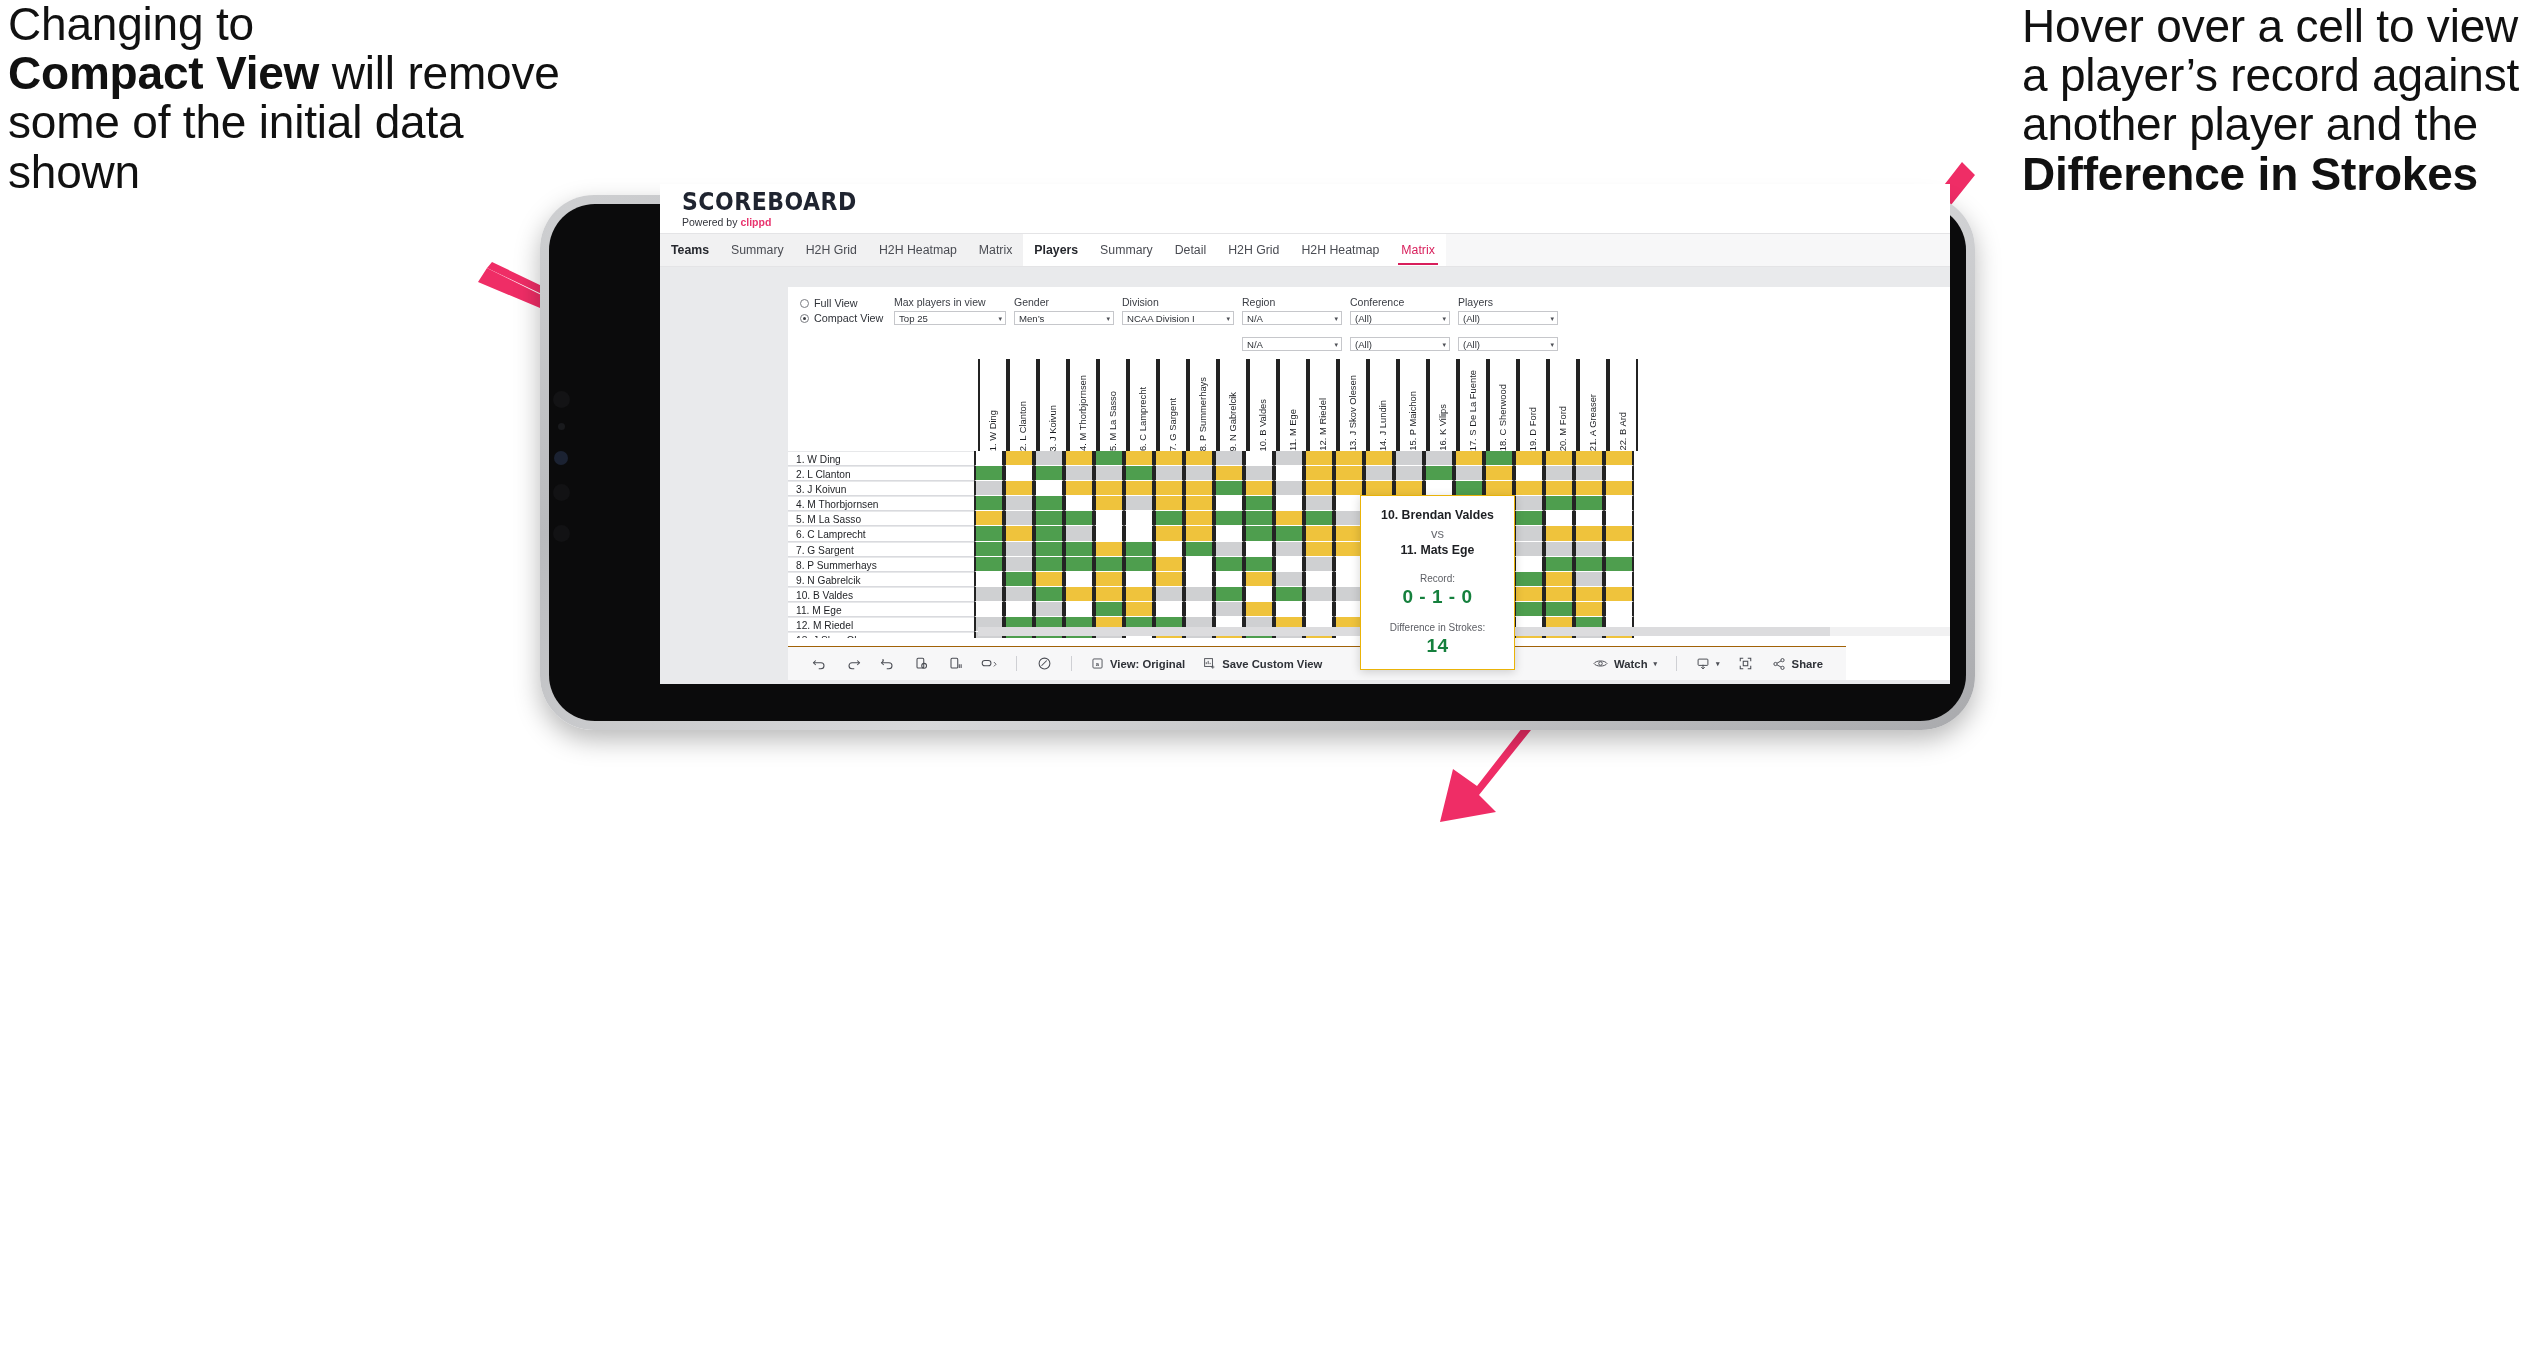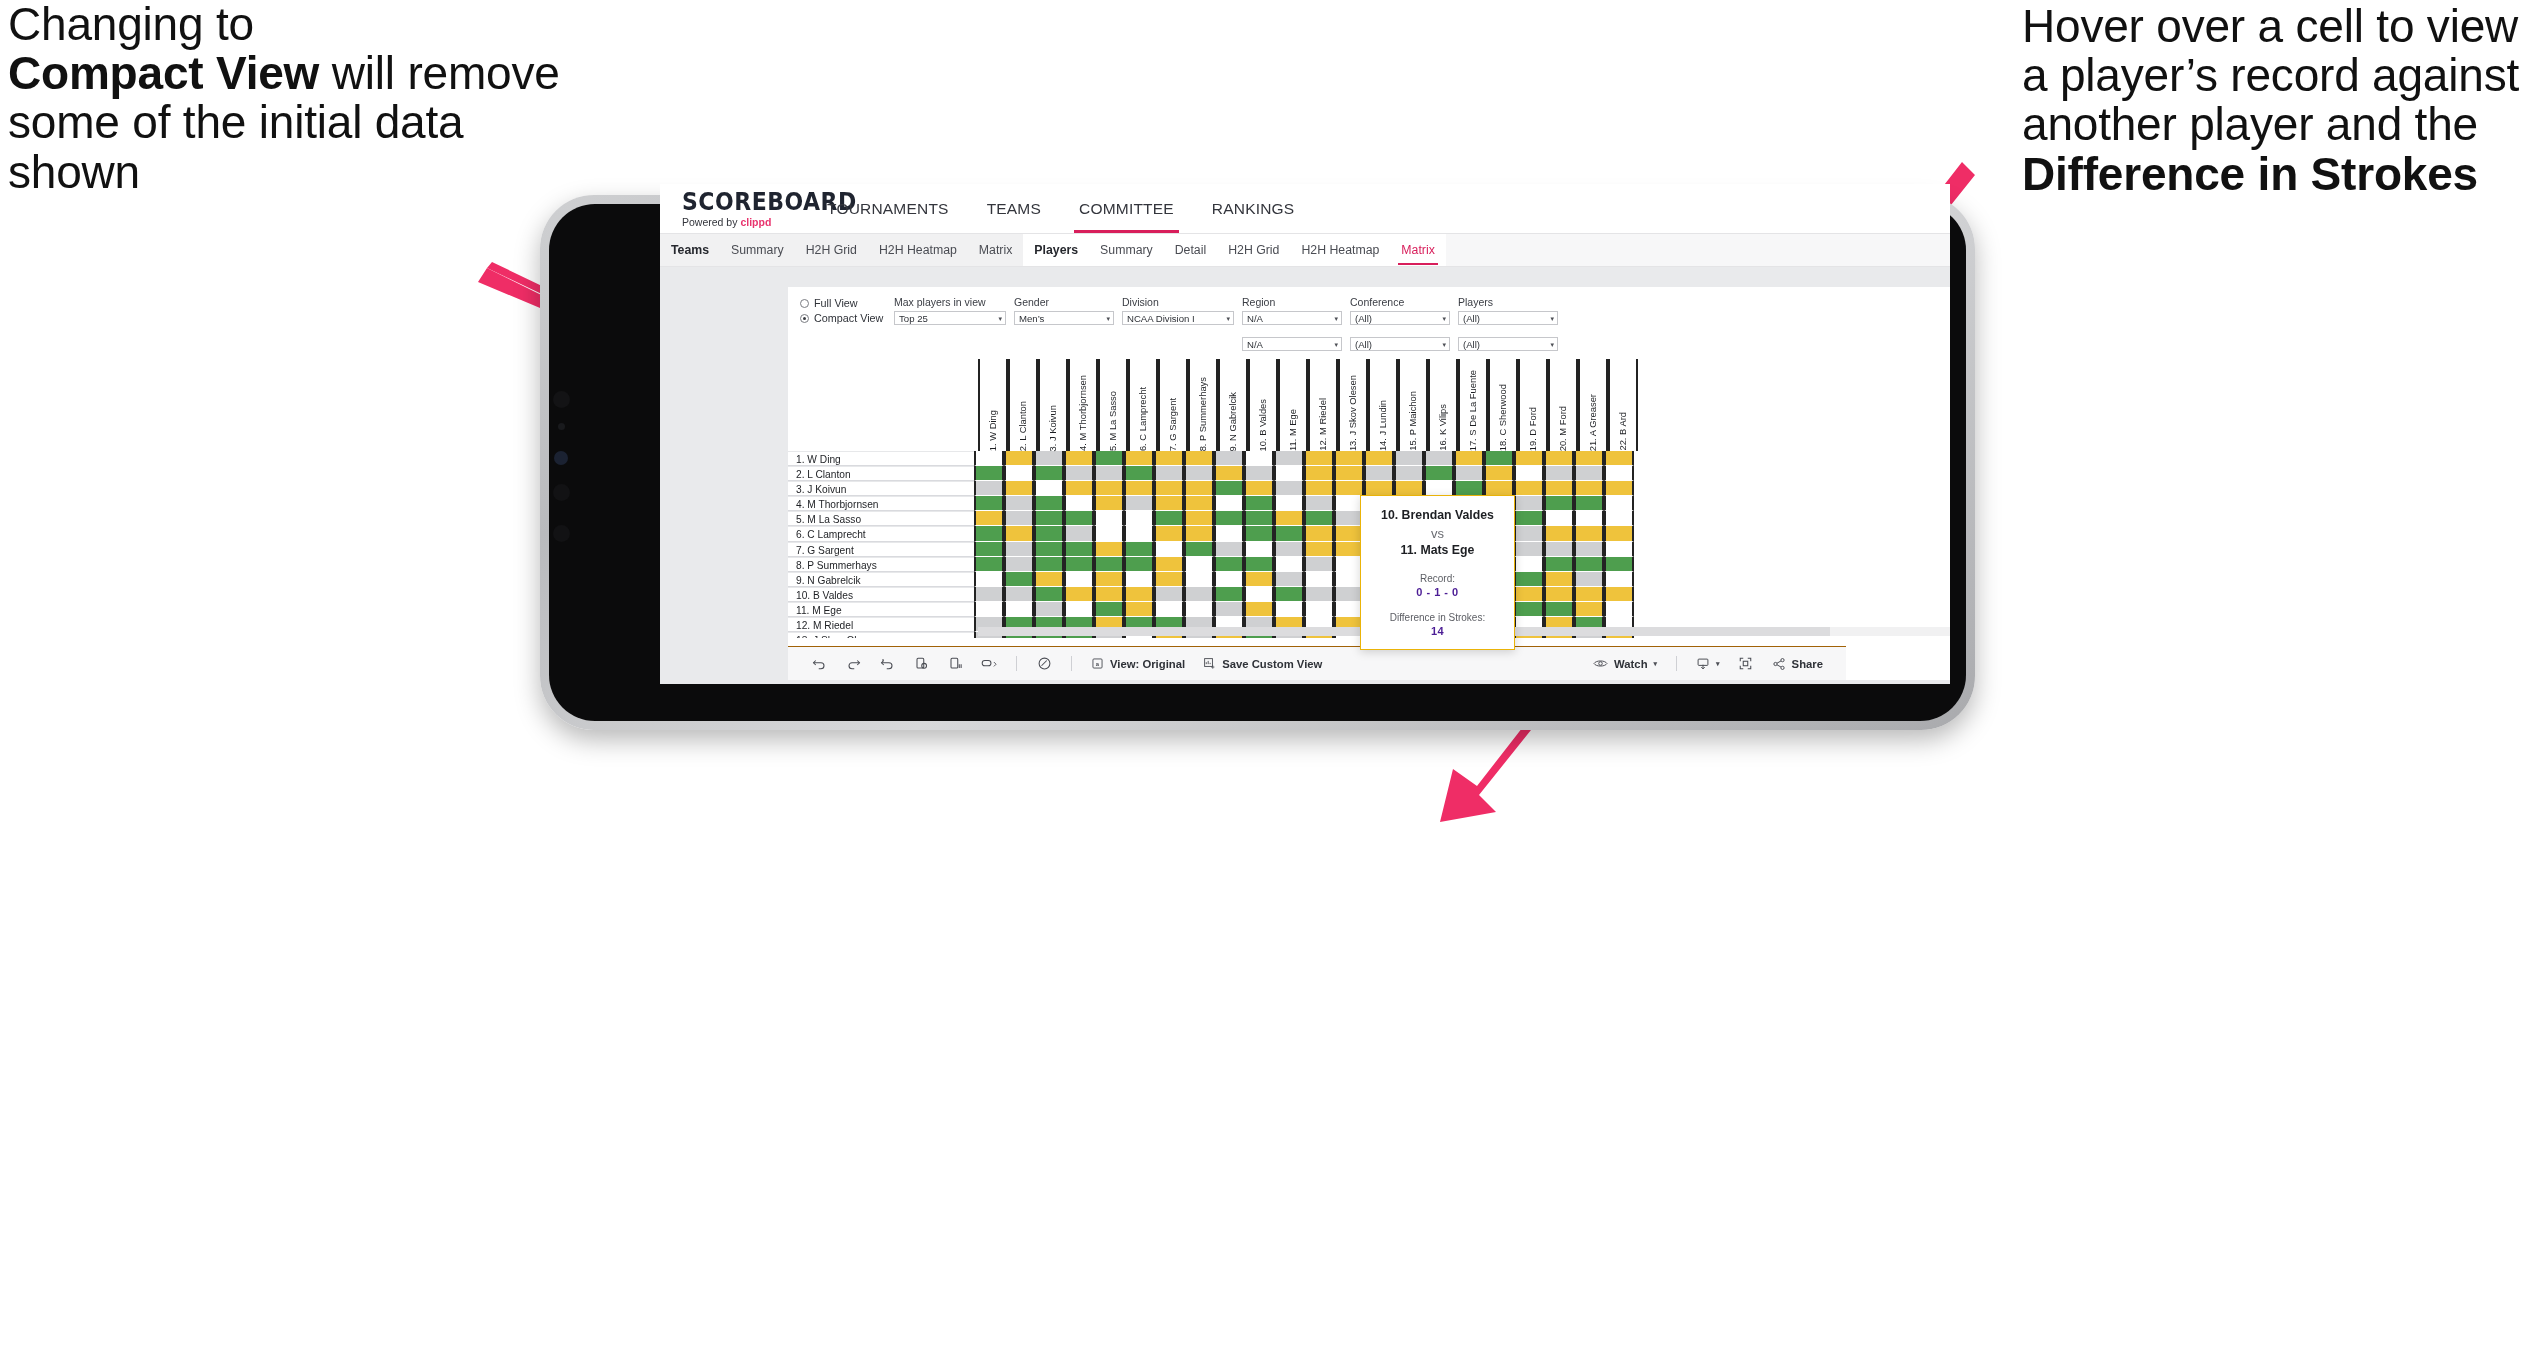--- a/index.html
+++ b/index.html
@@ -179,21 +179,21 @@
   
   #tooltip {
     position:absolute; left:572px; top:208px; width:155px;
     background:#ffffff; border:1px solid #eab308;
     box-shadow:0 2px 9px rgba(0,0,0,.17);
     padding:12px 8px 12px; text-align:center; z-index:40;
   }
   .tt-name { font-size:12.3px; font-weight:700; color:#1d1f23; line-height:1.25; }
   .tt-vs { font-size:13px; color:#6a6c72; margin:3px 0 2px; }
   .tt-lbl { font-size:10px; color:#5c5e64; margin-top:14px; }
-  .tt-val { font-size:11px; font-weight:700; color:#4c1d95; margin-top:2px; letter-spacing:.5px; }
+  .tt-val { font-size:19px; font-weight:700; color:#15803d; margin-top:2px; letter-spacing:.5px; }
 
   
   #bottombar {
     position:absolute; left:128px; width:1058px; bottom:4px; height:34px;
     background:#f7f7f8; border-top:1px solid #a16207;
     display:flex; align-items:center; padding:0 14px; gap:0;
   }
   .tb { display:flex; align-items:center; justify-content:center; width:34px; height:30px; color:#4a4c53; }
   .tb svg { display:block; }
   .tbtext { display:flex; align-items:center; gap:6px; padding:0 9px; font-size:11.3px; color:#2f3238; font-weight:700; }
@@ -234,26 +234,20 @@
     <div class="dot" id="cam-3"></div>
     <div class="dot" id="cam-4"></div>
     <div class="dot" id="cam-5"></div>
 
     <div id="screen">
 
       <div id="brandbar">
         <div id="logo-wrap">
           <div id="logo-word">SCOREBOARD</div>
           <div id="logo-sub"><span>Powered by </span><span class="brand">clippd</span></div>
-        </div>
-        <div class="topnav">
-          <div class="topnav-item">TOURNAMENTS</div>
-          <div class="topnav-item">TEAMS</div>
-          <div class="topnav-item active">COMMITTEE</div>
-          <div class="topnav-item">RANKINGS</div>
         </div>
       </div>
 
       <div id="subbar">
         <div class="subgroup">
           <div class="subtab head">Teams</div>
           <div class="subtab">Summary</div>
           <div class="subtab">H2H Grid</div>
           <div class="subtab">H2H Heatmap</div>
           <div class="subtab">Matrix</div>

